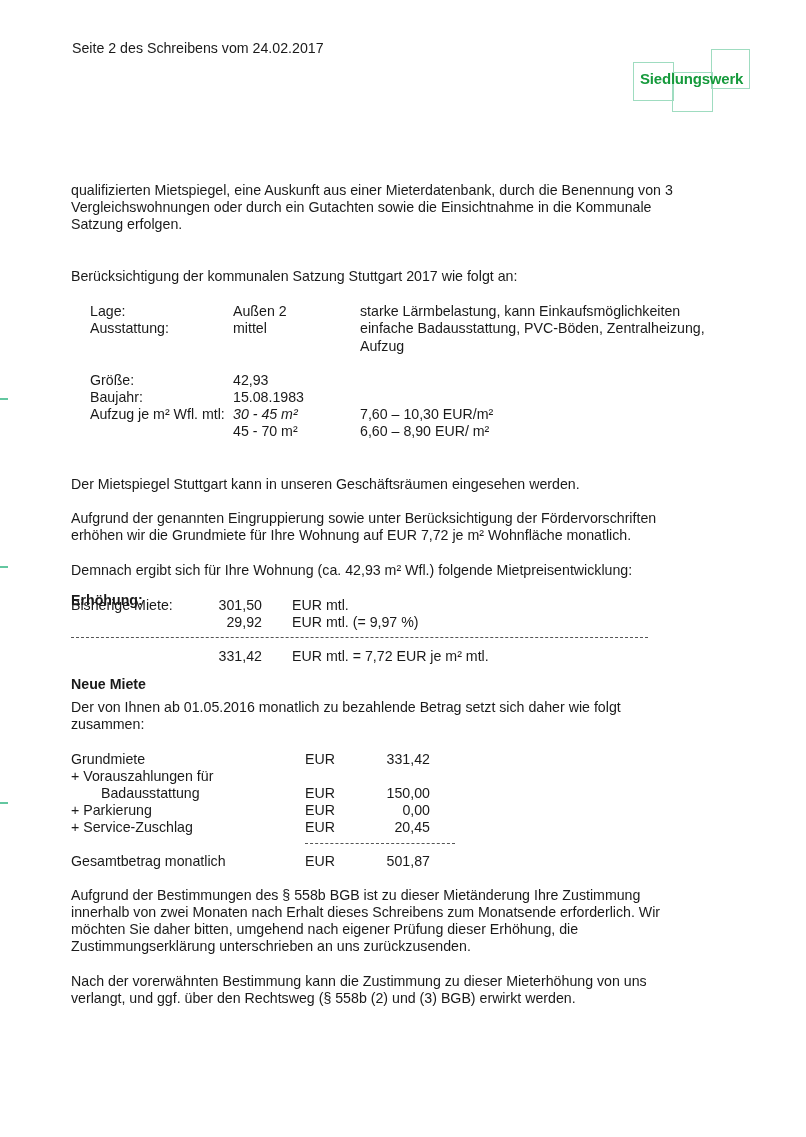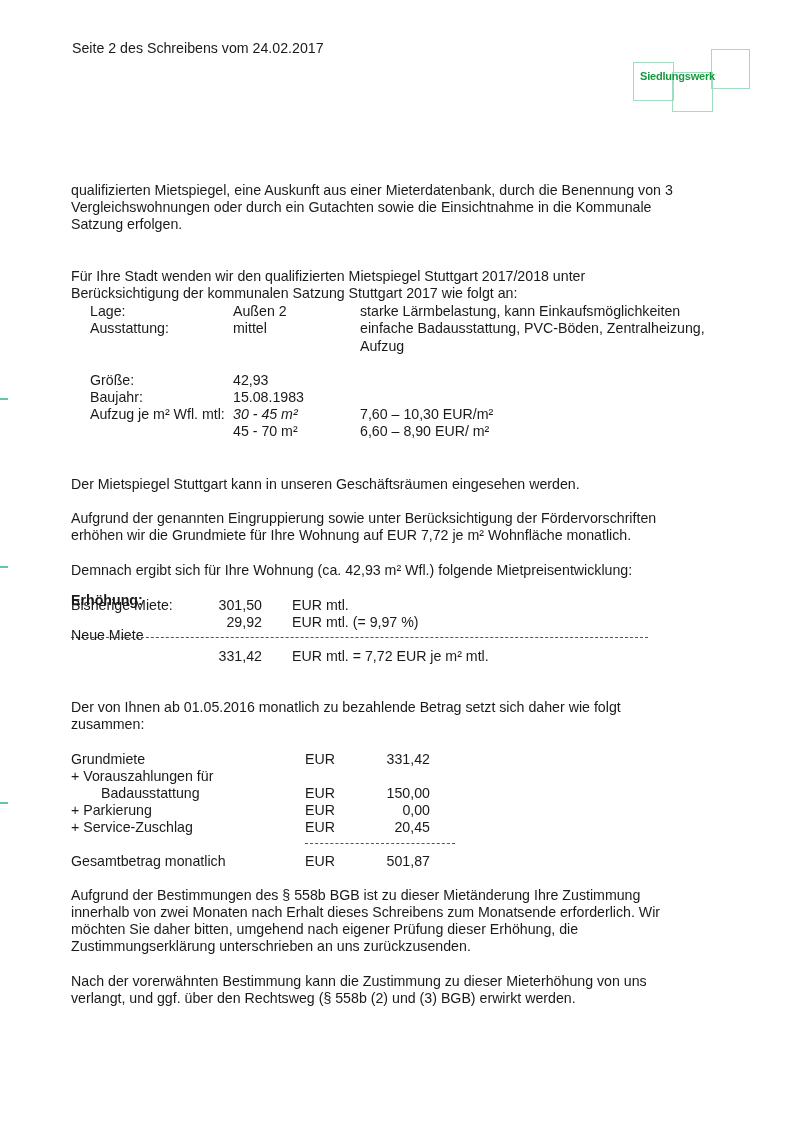--- a/index.html
+++ b/index.html
@@ -2,21 +2,21 @@
 <html><head>
 <meta charset="utf-8">
 <style>
   html, body { margin:0; padding:0; background:#ffffff; }
   body { width:806px; height:1137px; position:relative; overflow:hidden;
          font-family:"Liberation Sans", sans-serif; font-size:14.2px; color:#1a1a1a; }
   .abs { position:absolute; white-space:nowrap; line-height:17px; }
   .para { position:absolute; left:71px; width:690px; line-height:17px; }
   .para p { margin:0; }
   .logo-box { position:absolute; border:1px solid #9fdcc0; background:transparent; }
-  .logo-text { position:absolute; left:640px; top:70px; font-weight:bold; font-size:11px;
+  .logo-text { position:absolute; left:640px; top:70px; font-weight:bold; font-size:15px;
                color:#169a3c; letter-spacing:-0.2px; white-space:nowrap; }
   .fold { position:absolute; left:0; width:8px; height:2px; background:#63c7a0; }
   .dash { position:absolute; border-top:1px dashed #555; height:0; }
   .r { text-align:right; }
 </style>
 </head>
 <body>
 
 <div class="abs" style="left:72px; top:40px;">Seite 2 des Schreibens vom 24.02.2017</div>
 
@@ -31,21 +31,20 @@
 <div class="fold" style="top:566px;"></div>
 <div class="fold" style="top:802px;"></div>
 
 <div class="para" style="top:182px;">
   <p>qualifizierten Mietspiegel, eine Auskunft aus einer Mieterdatenbank, durch die Benennung von 3</p>
   <p>Vergleichswohnungen oder durch ein Gutachten sowie die Einsichtnahme in die Kommunale</p>
   <p>Satzung erfolgen.</p>
 </div>
 
 <div class="para" style="top:268px;">
-  <p>Für Ihre Stadt wenden wir den qualifizierten Mietspiegel Stuttgart 2017/2018 unter</p>
   <p>Berücksichtigung der kommunalen Satzung Stuttgart 2017 wie folgt an:</p>
 </div>
 
 <div>
   <div class="abs" style="left:90px; top:303px;">Lage:</div>
   <div class="abs" style="left:233px; top:303px;">Außen 2</div>
   <div class="abs" style="left:360px; top:303px;">starke Lärmbelastung, kann Einkaufsmöglichkeiten</div>
 
   <div class="abs" style="left:90px; top:320px;">Ausstattung:</div>
   <div class="abs" style="left:233px; top:320px;">mittel</div>
@@ -78,21 +77,21 @@
   <div class="abs" style="left:71px; top:597px;">Bisherige Miete:</div>
   <div class="abs r" style="left:200px; width:62px; top:597px;">301,50</div>
   <div class="abs" style="left:292px; top:597px;">EUR mtl.</div>
 
   <div class="abs" style="left:71px; top:592px;font-weight:bold;">Erhöhung:</div>
   <div class="abs r" style="left:200px; width:62px; top:614px;">29,92</div>
   <div class="abs" style="left:292px; top:614px;">EUR mtl. (= 9,97 %)</div>
 
   <div class="dash" style="left:71px; width:577px; top:637px;"></div>
 
-  <div class="abs" style="left:71px; top:627px;">Neue Miete</div>
+  <div class="abs" style="left:71px; top:676px;font-weight:bold;">Neue Miete</div>
   <div class="abs r" style="left:200px; width:62px; top:648px;">331,42</div>
   <div class="abs" style="left:292px; top:648px;">EUR mtl. = 7,72 EUR je m² mtl.</div>
 </div>
 
 <div class="para" style="top:699px;">
   <p>Der von Ihnen ab 01.05.2016 monatlich zu bezahlende Betrag setzt sich daher wie folgt</p>
   <p>zusammen:</p>
 </div>
 
 <div>

